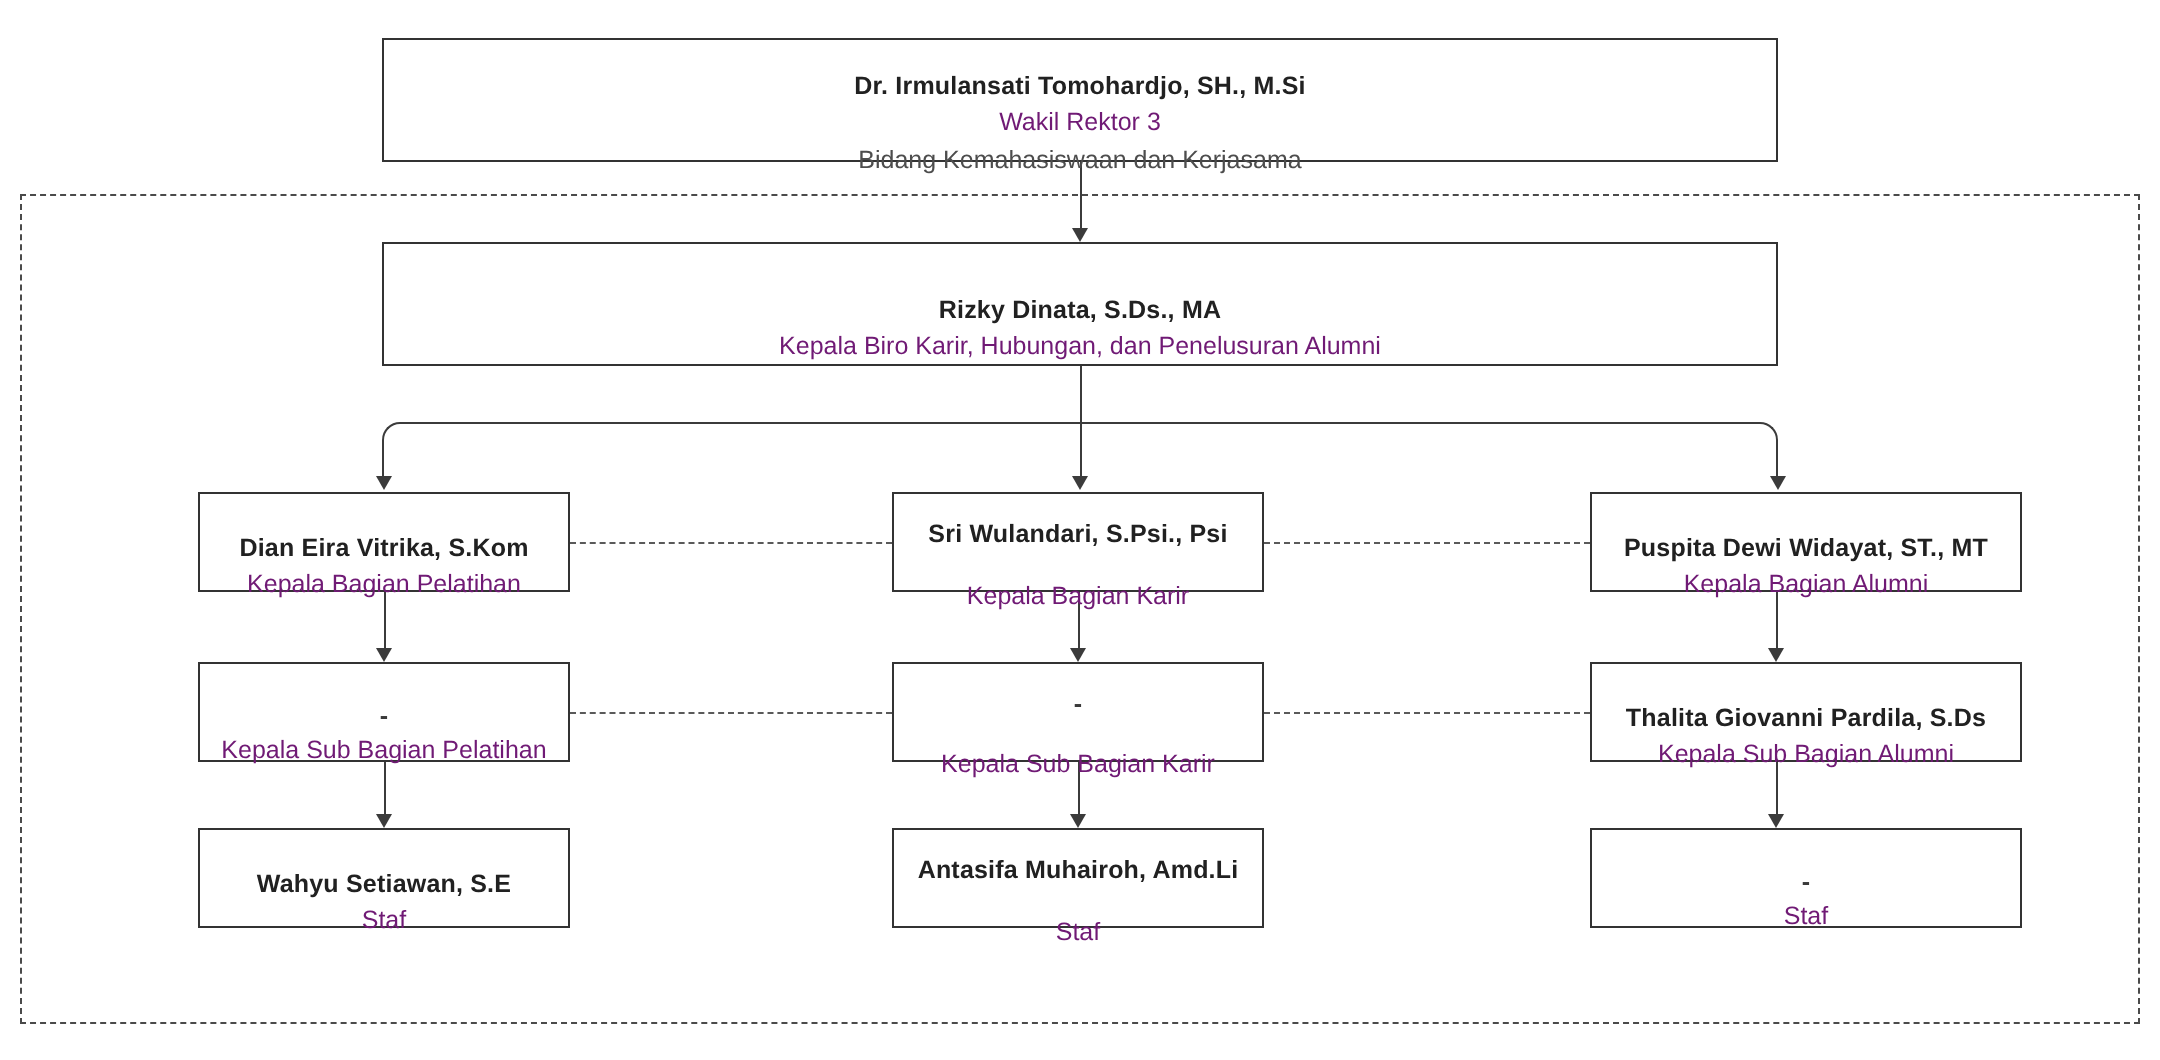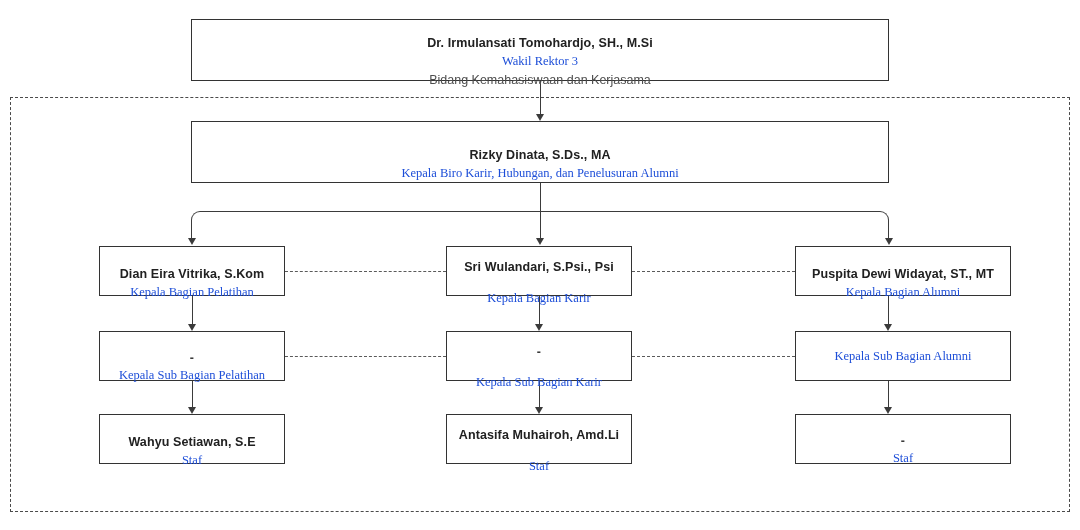--- a/index.html
+++ b/index.html
@@ -46,23 +46,22 @@
   .node .name {
     font-weight: bold;
     font-size: 12.5px;
     color: #212121;
     line-height: 1.45;
     letter-spacing: 0.1px;
     margin-top: 24px;
   }
   .node .role {
     font-size: 12.5px;
-    color: #1d4ed8;
+    color: #701a75;
     line-height: 1.5;
-    font-family: Liberation Serif, serif;
   }
   .node .role2 {
     font-size: 12.5px;
     color: #4d4d4d;
     line-height: 1.5;
   }
   .node .name.vacant {
     font-weight: bold;
     font-size: 12.5px;
     color: #3a3a3a;
@@ -190,20 +189,21 @@
     <div class="name vacant">-</div>
     <div class="role">Kepala Sub Bagian Pelatihan</div>
   </div>
 
   <div class="node col-b row-2">
     <div class="name vacant">-</div>
     <div class="role">Kepala Sub Bagian Karir</div>
   </div>
 
   <div class="node col-c row-2">
+    <div class="name">Thalita Giovanni Pardila, S.Ds</div>
     <div class="role">Kepala Sub Bagian Alumni</div>
   </div>
 
   <div class="peer-dash" style="left:285px; top:356px; width:161px;"></div>
   <div class="peer-dash" style="left:632px; top:356px; width:163px;"></div>
 
   <div class="line-v" style="left:191.5px; top:381px; height:26px;"></div>
   <div class="arrow-down" style="left:187.5px; top:407px;"></div>
 
   <div class="line-v" style="left:538.5px; top:381px; height:26px;"></div>

